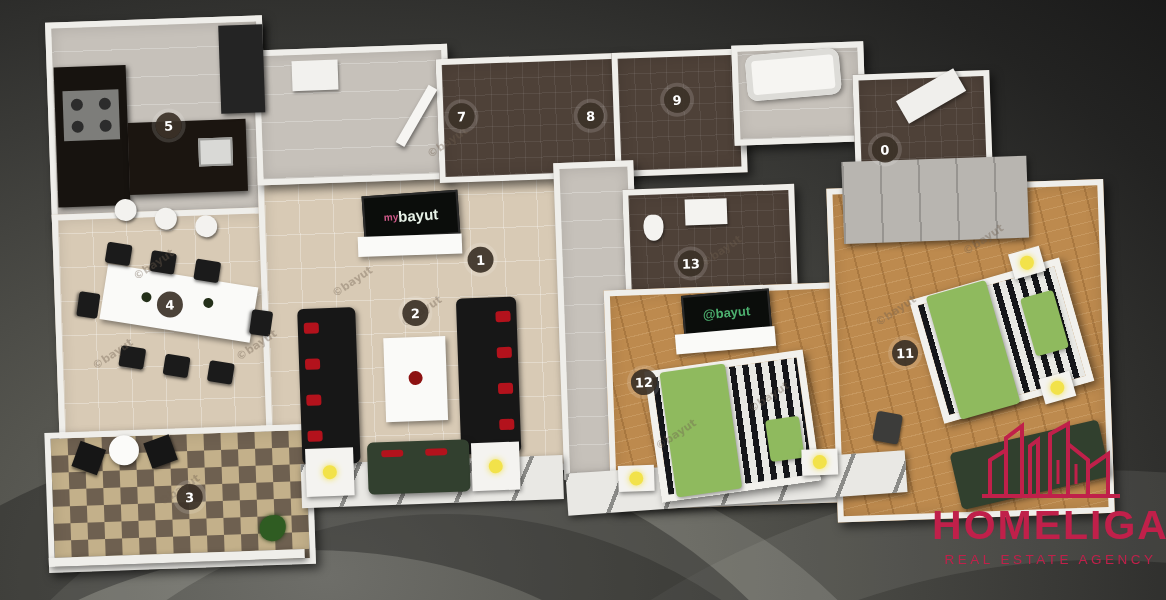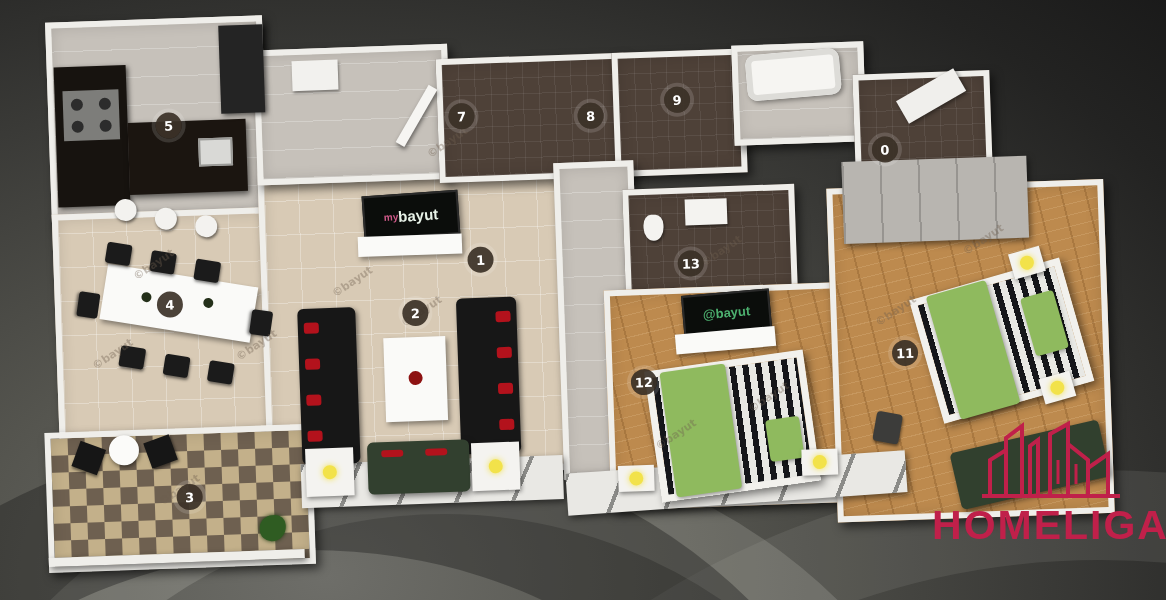--- a/index.html
+++ b/index.html
@@ -234,13 +234,14 @@
       <path d="M30 76 V18 L46 6 V30"></path>
       <path d="M46 30 V76 M54 76 V26 L62 20 V76"></path>
       <path d="M74 76 V14 L92 4 V76"></path>
       <path d="M92 24 L112 40 V76"></path>
       <path d="M112 48 L132 34 V76"></path>
       <path d="M6 76 H144"></path>
       <path d="M82 40 V64 M100 44 V64" stroke-width="3"></path>
     </g>
   </svg>
   <div class="name" style="color:#c0204a;">HOMELIGA</div>
+  <div class="tagline" style="color:#c0204a;">REAL ESTATE AGENCY</div>
 </div>
 
 </body></html>

